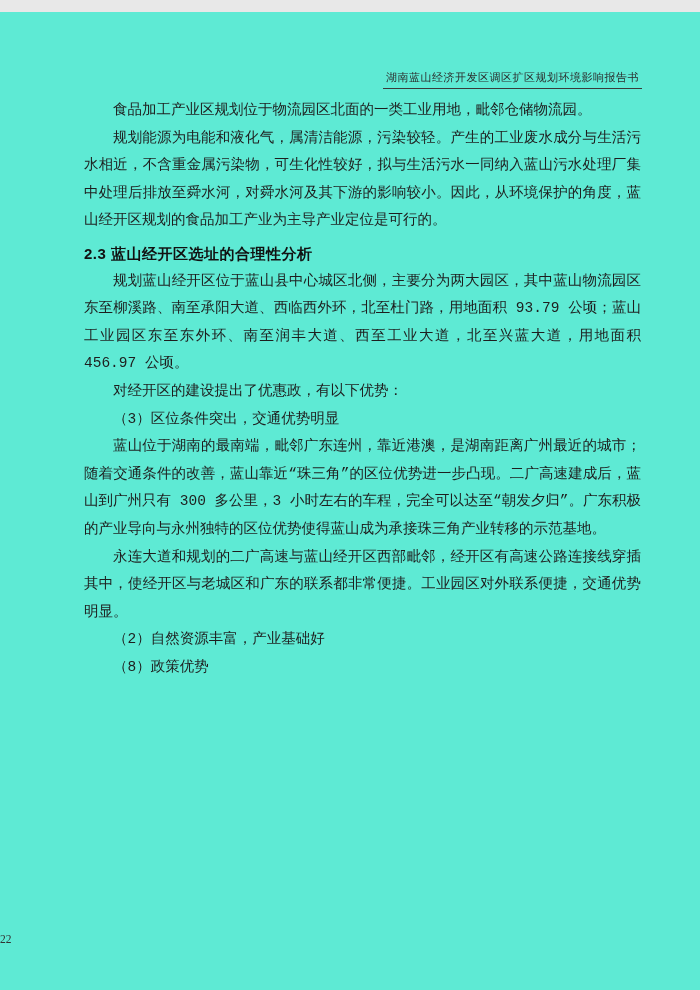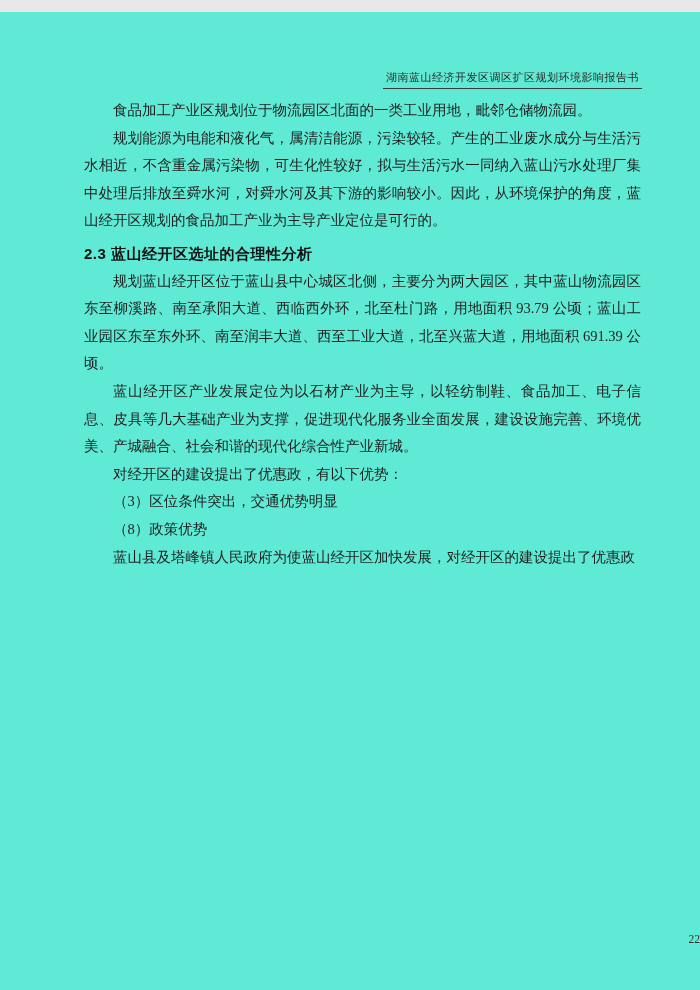--- a/index.html
+++ b/index.html
@@ -36,60 +36,62 @@
     width: 557px;
     font-family: "Liberation Serif", "DejaVu Serif", serif;
     font-size: 14.5px;
     line-height: 27.6px;
     color: #1e1e1e;
     text-align: justify;
   }
   .para {
     margin: 0;
     text-indent: 2em;
+    font-family: Liberation Mono, monospace;
   }
   .heading {
     margin: 5px 0 0 0;
     font-family: "Liberation Sans", "DejaVu Sans", sans-serif;
     font-weight: bold;
     font-size: 15px;
     line-height: 27.6px;
     text-indent: 0;
     letter-spacing: 0.5px;
     color: #111111;
   }
   .footer {
     position: absolute;
     top: 921px;
     left: 0;
     width: 100%;
-    text-align: right;
+    text-align: left;
     font-family: "Liberation Serif", "DejaVu Serif", serif;
     font-size: 11.5px;
     color: #333333;
   }
 </style>
 </head>
 <body>
 
 <div class="doc">
 
   <div class="header">
     <span class="header-text">湖南蓝山经济开发区调区扩区规划环境影响报告书</span>
   </div>
 
   <div class="content">
     <p class="para">食品加工产业区规划位于物流园区北面的一类工业用地，毗邻仓储物流园。</p>
     <p class="para">规划能源为电能和液化气，属清洁能源，污染较轻。产生的工业废水成分与生活污水相近，不含重金属污染物，可生化性较好，拟与生活污水一同纳入蓝山污水处理厂集中处理后排放至舜水河，对舜水河及其下游的影响较小。因此，从环境保护的角度，蓝山经开区规划的食品加工产业为主导产业定位是可行的。</p>
     <h2 class="heading">2.3 蓝山经开区选址的合理性分析</h2>
-    <p class="para">规划蓝山经开区位于蓝山县中心城区北侧，主要分为两大园区，其中蓝山物流园区东至柳溪路、南至承阳大道、西临西外环，北至杜门路，用地面积 93.79 公顷；蓝山工业园区东至东外环、南至润丰大道、西至工业大道，北至兴蓝大道，用地面积 691.39 公顷。</p>
-    <p class="para">蓝山经开区产业发展定位为以石材产业为主导，以轻纺制鞋、食品加工、电子信息、皮具等几大基础产业为支撑，促进现代化服务业全面发展，建设设施完善、环境优美、产城融合、社会和谐的现代化综合性产业新城。</p>
+    <p class="para">规划蓝山经开区位于蓝山县中心城区北侧，主要分为两大园区，其中蓝山物流园区东至柳溪路、南至承阳大道、西临西外环，北至杜门路，用地面积 93.79 公顷；蓝山工业园区东至东外环、南至润丰大道、西至工业大道，北至兴蓝大道，用地面积 456.97 公顷。</p>
     <p class="para">对经开区的建设提出了优惠政，有以下优势：</p>
     <p class="para">（3）区位条件突出，交通优势明显</p>
+    <p class="para">蓝山位于湖南的最南端，毗邻广东连州，靠近港澳，是湖南距离广州最近的城市；随着交通条件的改善，蓝山靠近“珠三角”的区位优势进一步凸现。二广高速建成后，蓝山到广州只有 300 多公里，3 小时左右的车程，完全可以达至“朝发夕归”。广东积极的产业导向与永州独特的区位优势使得蓝山成为承接珠三角产业转移的示范基地。</p>
+    <p class="para">永连大道和规划的二广高速与蓝山经开区西部毗邻，经开区有高速公路连接线穿插其中，使经开区与老城区和广东的联系都非常便捷。工业园区对外联系便捷，交通优势明显。</p>
+    <p class="para">（2）自然资源丰富，产业基础好</p>
     <p class="para">（8）政策优势</p>
-    <p class="para">蓝山县及塔峰镇人民政府为使蓝山经开区加快发展，对经开区的建设提出了优惠政</p>
   </div>
 
   <div class="footer">
     <span>22</span>
   </div>
 
 </div>
 
 </body></html>

